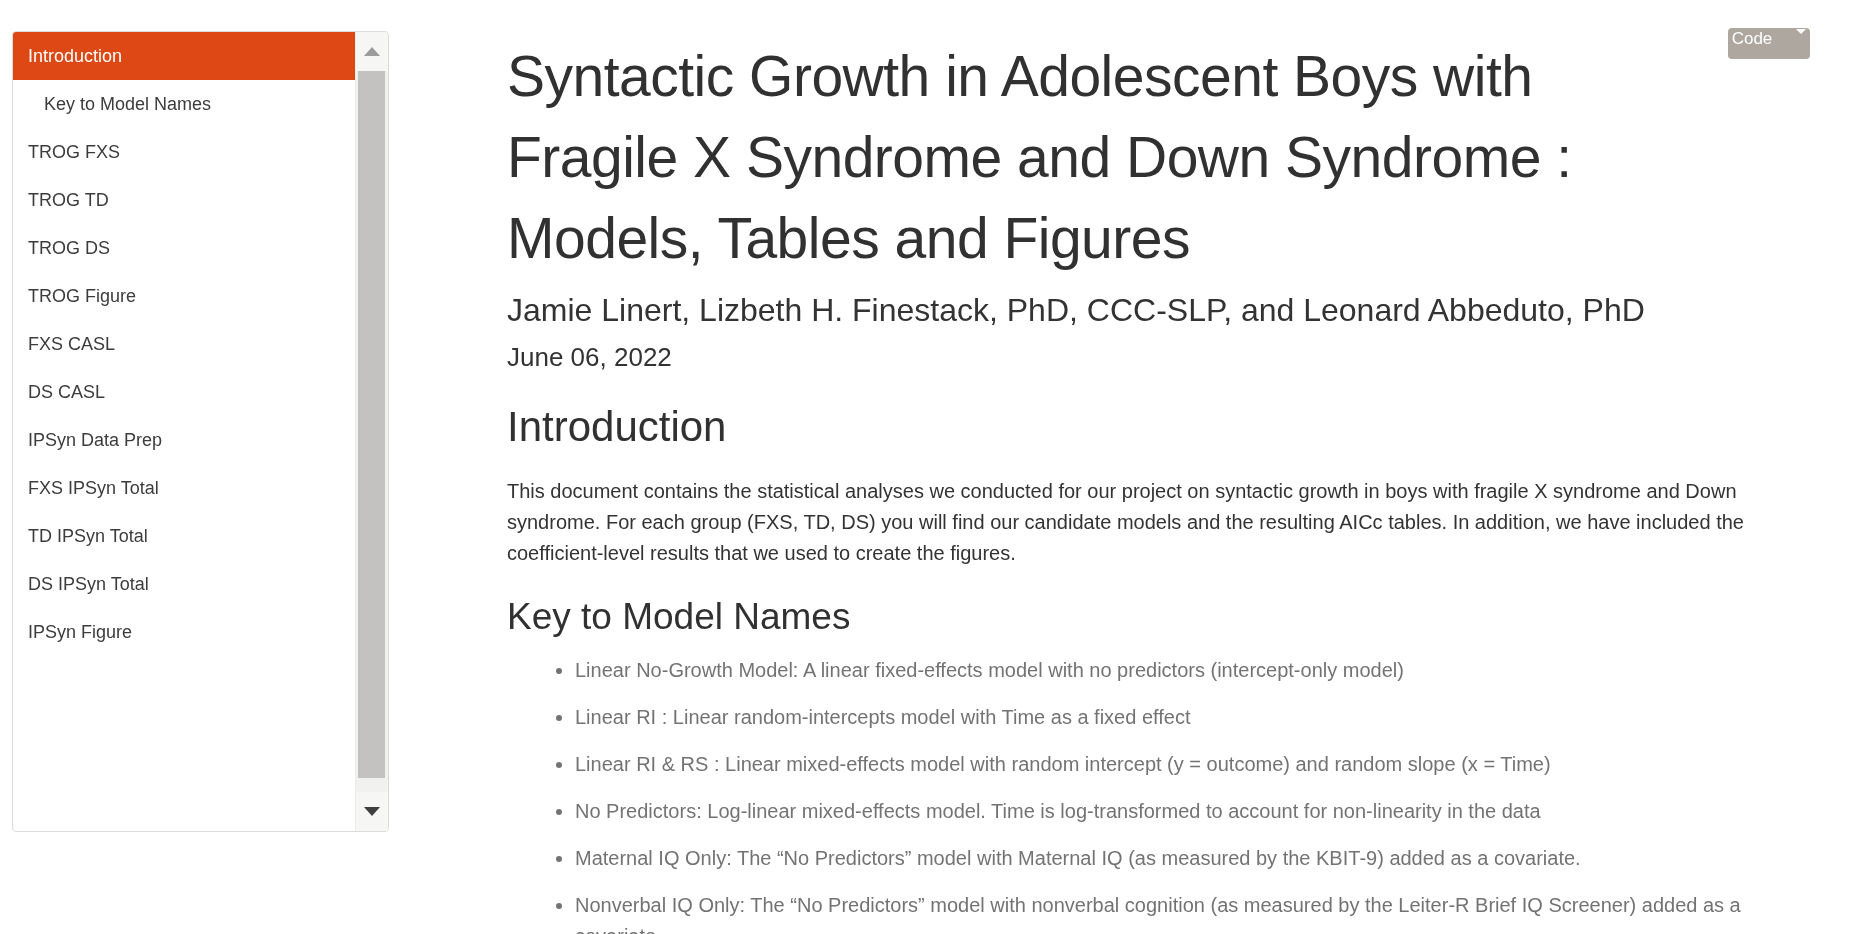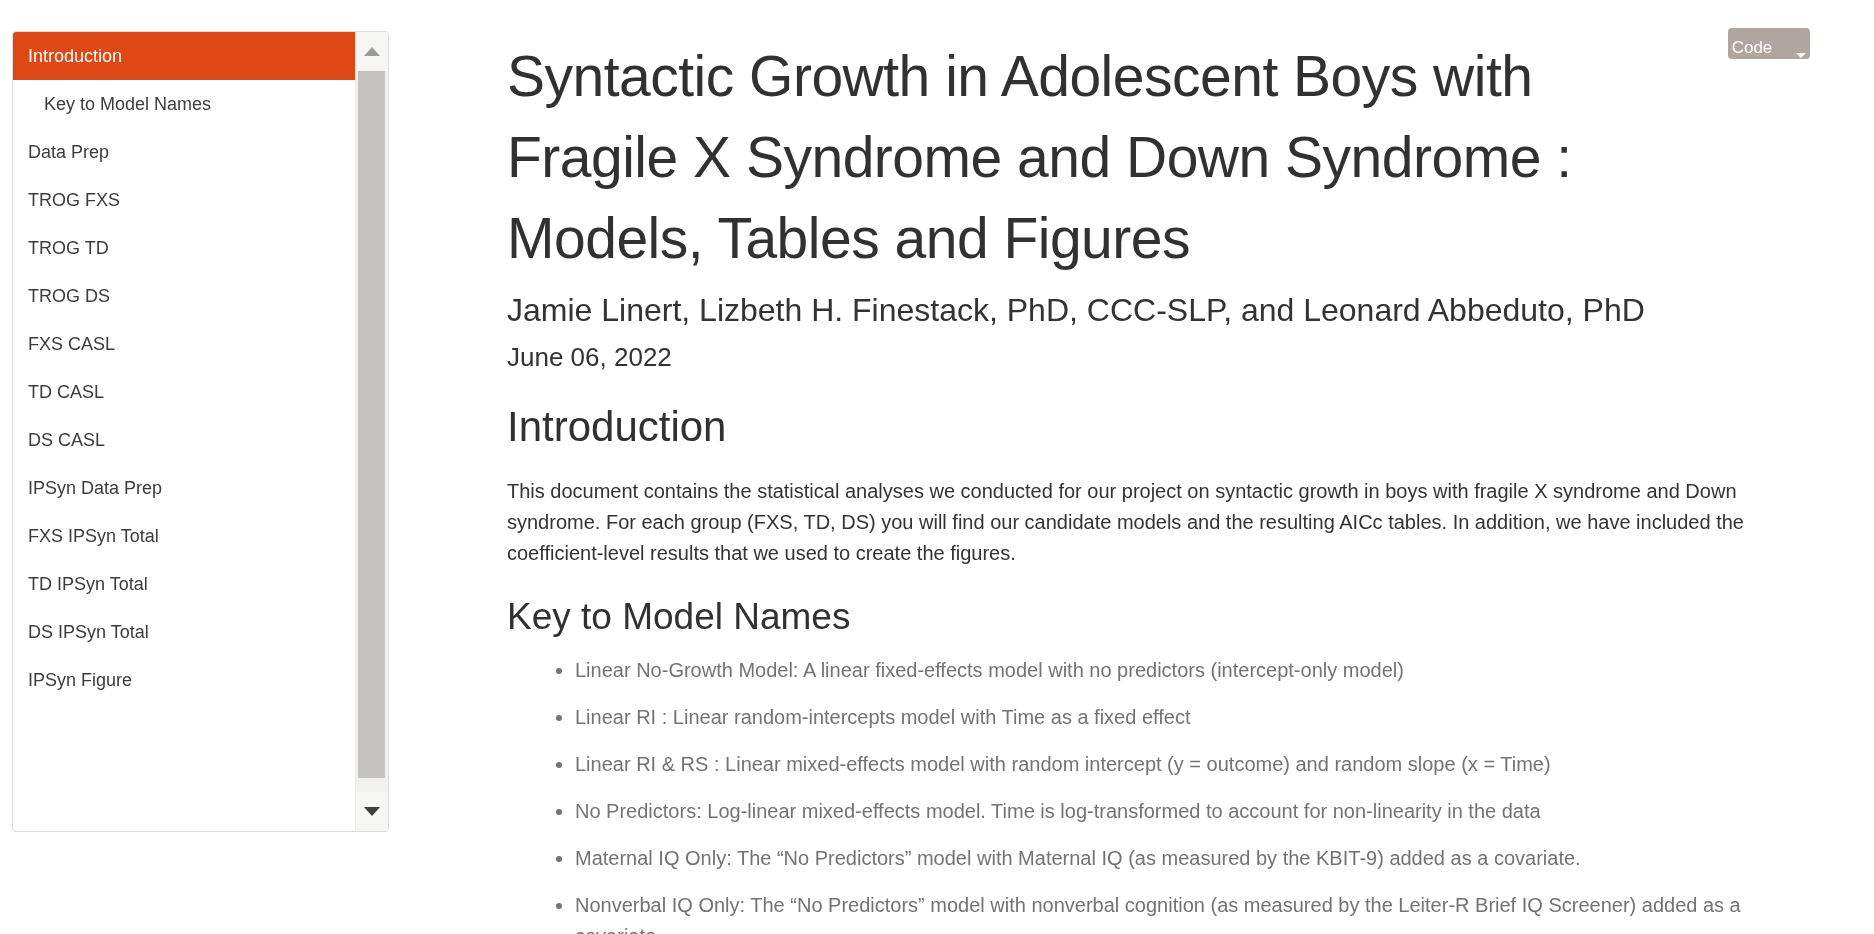--- a/index.html
+++ b/index.html
@@ -38,21 +38,21 @@
   .scroll-thumb{
     position:absolute;top:39px;left:2px;width:27px;height:707px;
     background:#c3c2c0;cursor:grab;
   }
 
   
   .code-btn{
     position:absolute;top:28px;right:64px;width:82px;height:31px;
     background:#AEA79F;border:none;border-radius:4px;color:#fff;
     font-size:17px;font-family:inherit;
-    display:flex;align-items:flex-end;justify-content:center;gap:24px;cursor:pointer;
+    display:flex;align-items:flex-start;justify-content:center;gap:24px;cursor:pointer;
   }
   .caret{width:0;height:0;border-left:5px solid transparent;border-right:5px solid transparent;border-top:5px solid #fff;}
 
   
   .main{position:absolute;left:507px;top:0;width:1305px;}
   .doc-title{
     margin:36px 0 0 0;font-size:57px;line-height:81px;font-weight:400;
     color:#313131;white-space:pre-line;letter-spacing:-0.5px;
   }
   .doc-author{margin:15px 0 0 0;font-size:32px;line-height:32px;font-weight:400;color:#333;}
@@ -71,36 +71,33 @@
 <nav class="toc">
   <div class="toc-list">
 
   <div class="toc-item active">
         <span>Introduction</span>
       </div>
       <div class="toc-item indented">
         <span>Key to Model Names</span>
       </div>
       <div class="toc-item">
-        <span>Data Prep</span>
-      </div>
-      <div class="toc-item">
         <span>TROG FXS</span>
       </div>
       <div class="toc-item">
         <span>TROG TD</span>
       </div>
       <div class="toc-item">
         <span>TROG DS</span>
       </div>
       <div class="toc-item">
-        <span>FXS CASL</span>
+        <span>TROG Figure</span>
       </div>
       <div class="toc-item">
-        <span>TD CASL</span>
+        <span>FXS CASL</span>
       </div>
       <div class="toc-item">
         <span>DS CASL</span>
       </div>
       <div class="toc-item">
         <span>IPSyn Data Prep</span>
       </div>
       <div class="toc-item">
         <span>FXS IPSyn Total</span>
       </div>

